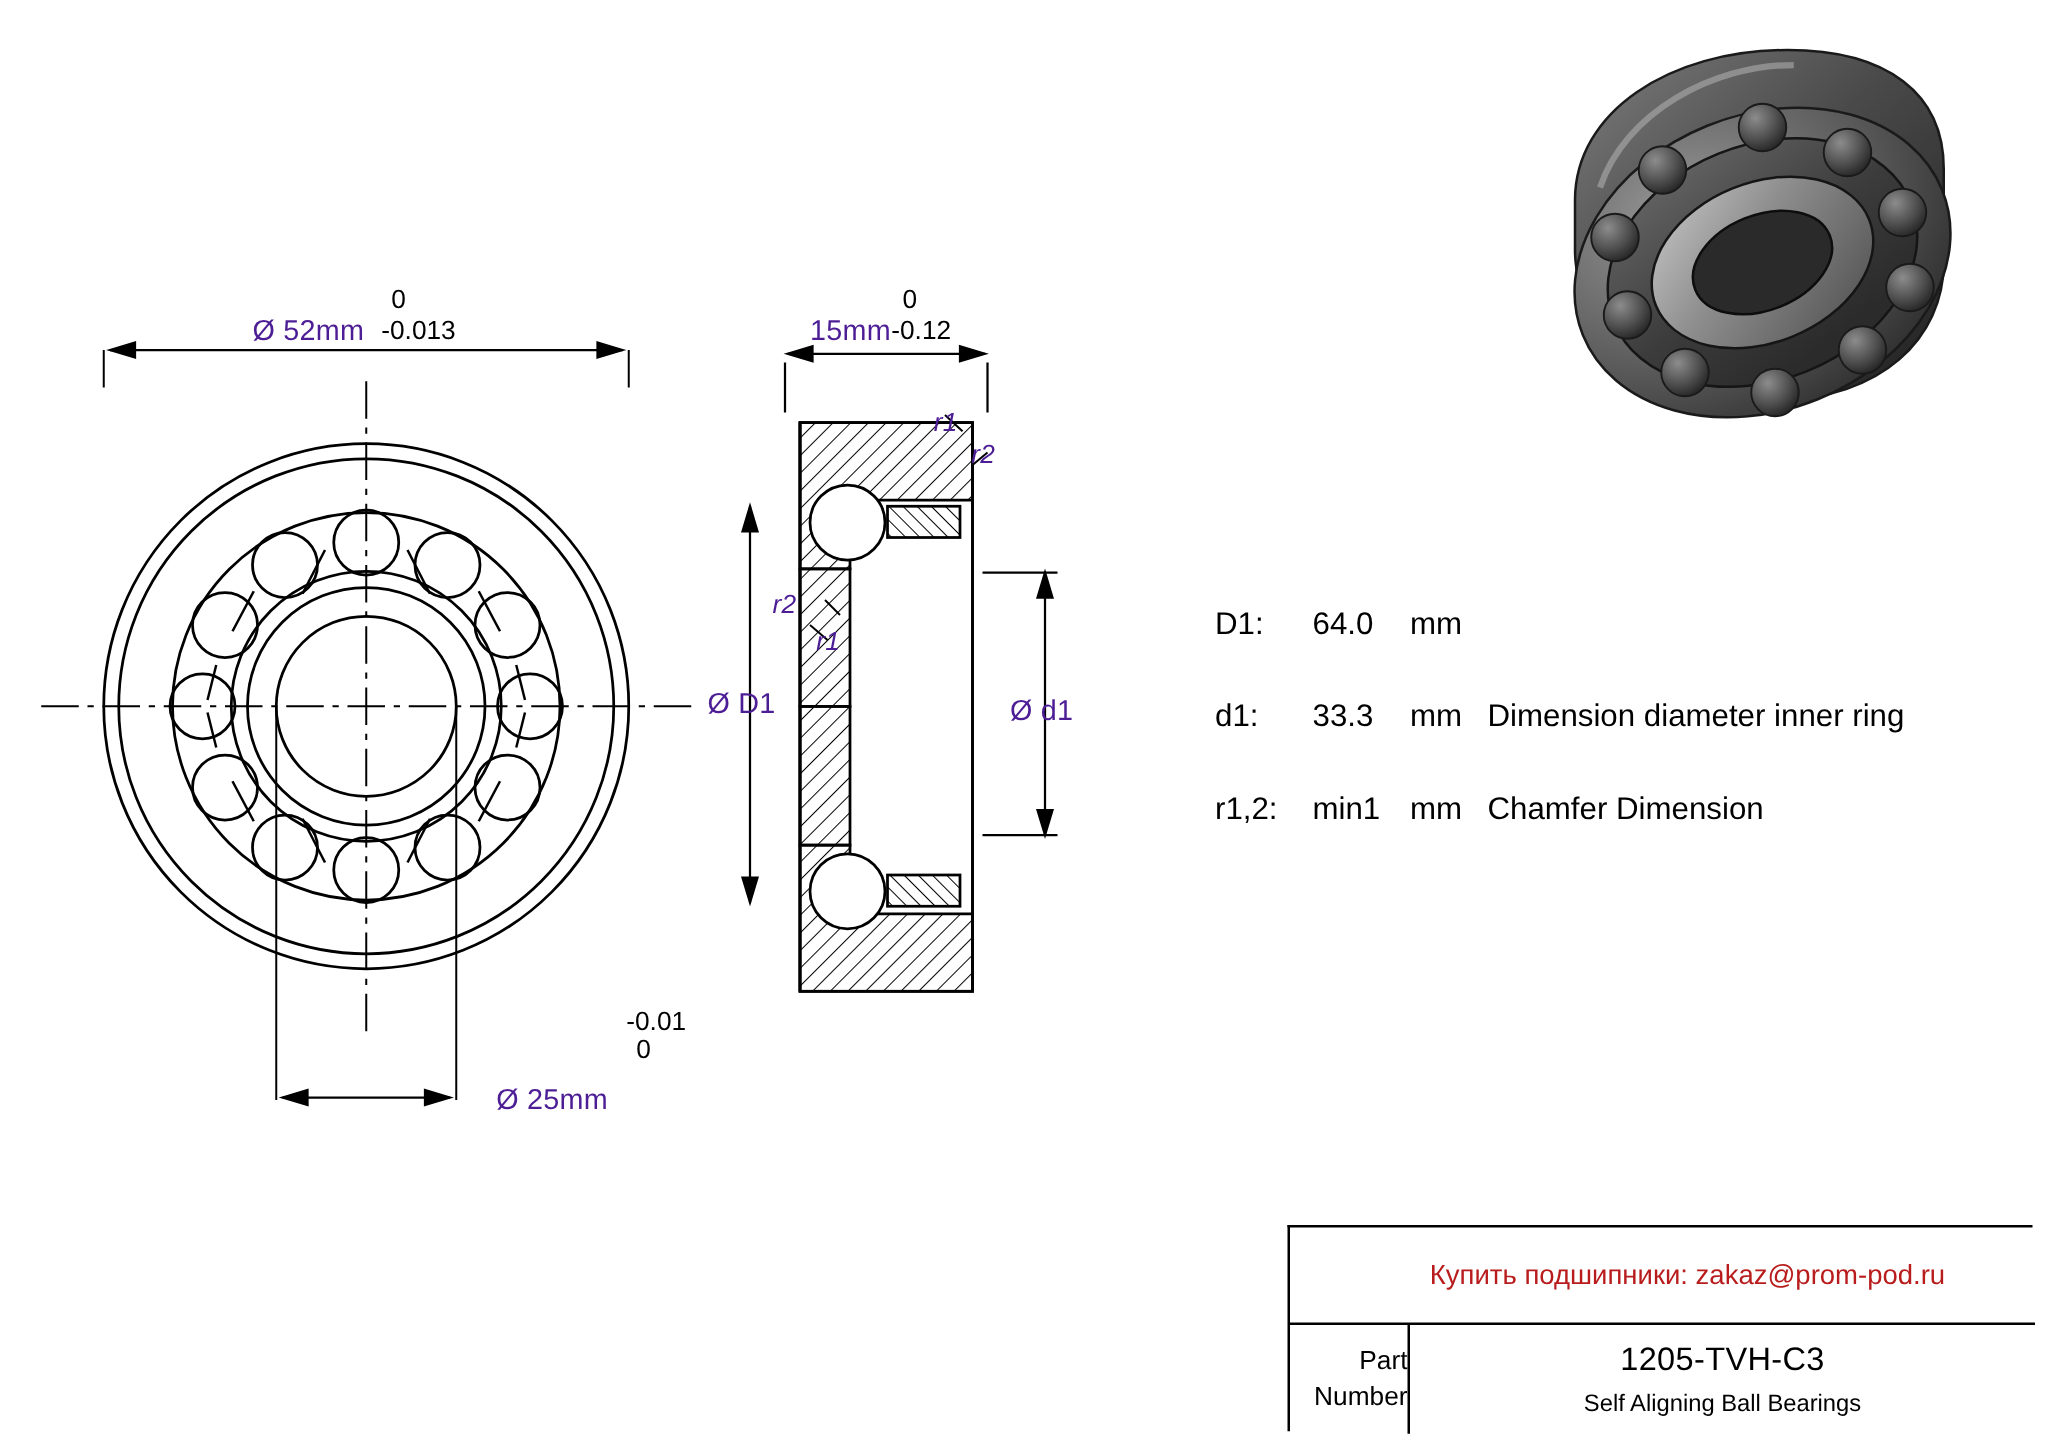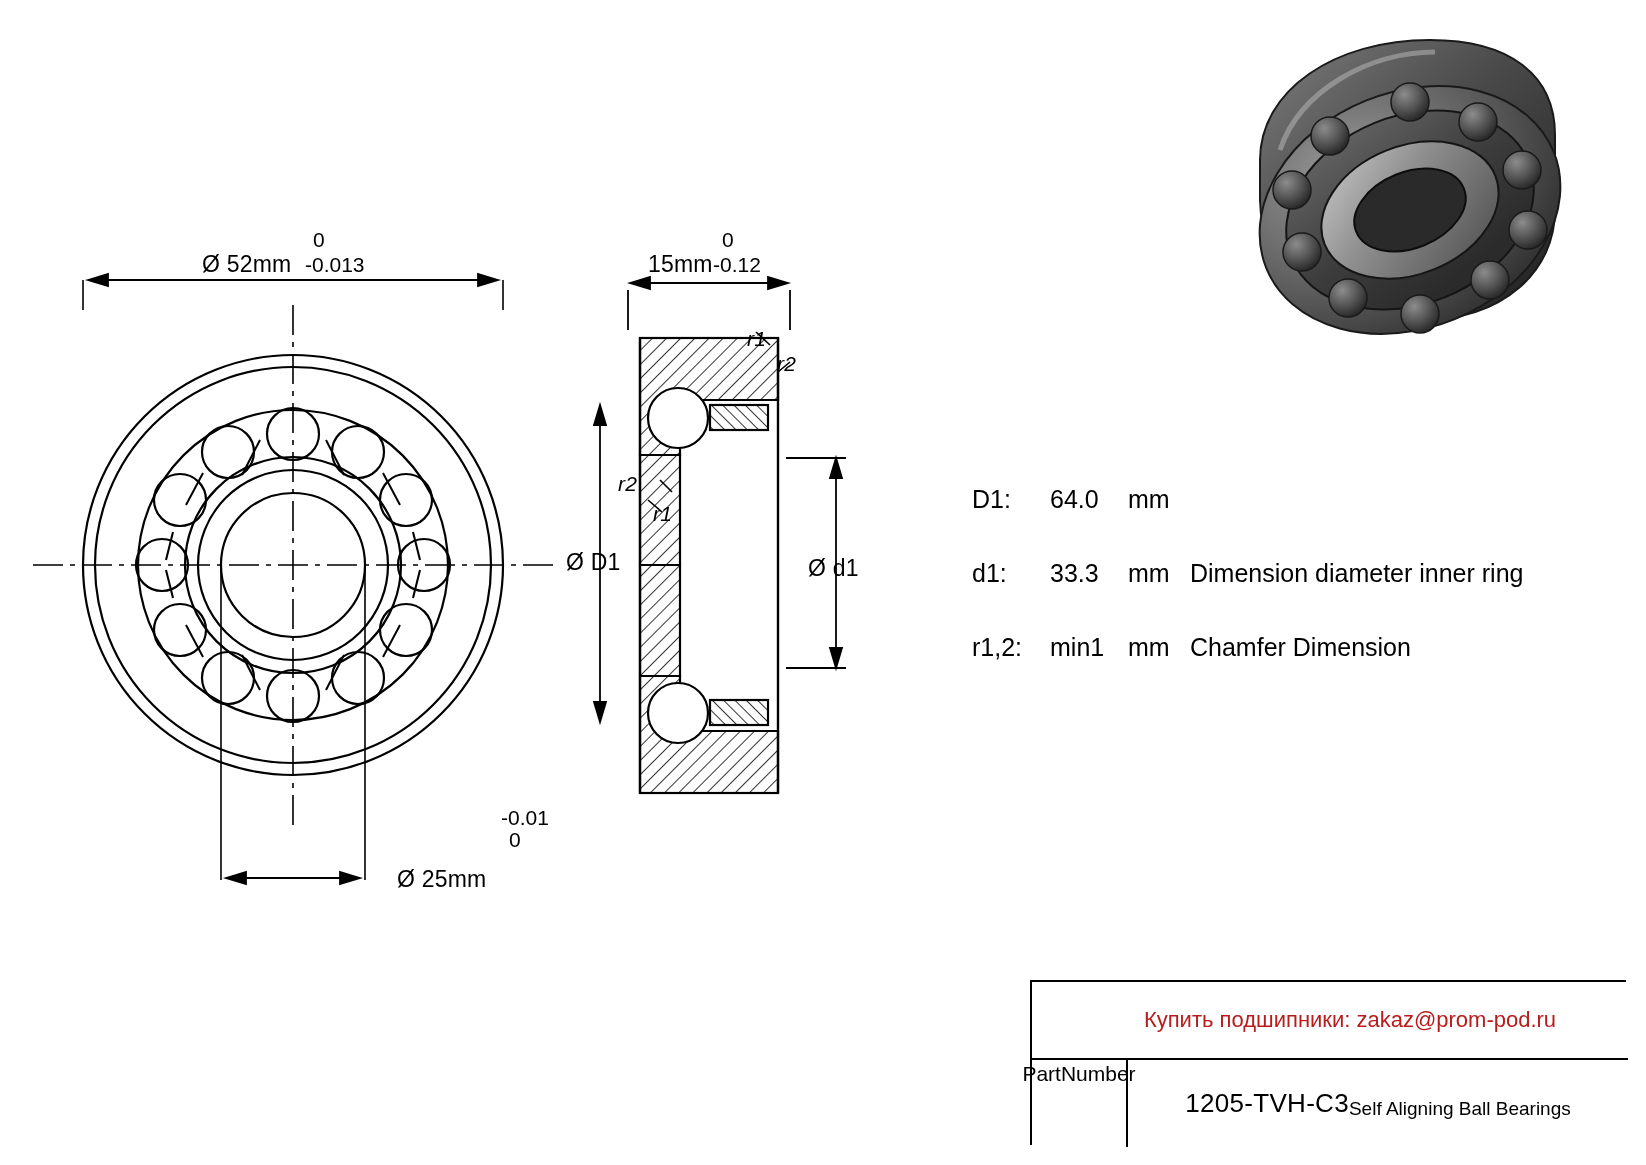--- a/index.html
+++ b/index.html
@@ -22,21 +22,21 @@
     height: 1165px;
   }
   .abs { position: absolute; }
 
   
   .dimtext {
     position: absolute;
     font-size: 23px;
     letter-spacing: 0.2px;
     white-space: nowrap;
-    color: #000000;
+    color: #4c1d95;
   }
   .dimtext.small { font-size: 21px; font-style: italic; }
   .tol-zero {
     position: absolute;
     font-size: 21px;
     white-space: nowrap;
   }
 
   
   .spec-list {
@@ -103,30 +103,30 @@
     width: 596px;
     height: 87px;
     box-sizing: border-box;
     display: flex;
   }
   .tb-cell-label {
     width: 96px;
     border-right: 2px solid #000;
     box-sizing: border-box;
     display: flex;
-    flex-direction: row;
-    align-items: flex-start;
+    flex-direction: column;
+    align-items: flex-end;
     justify-content: center;
     font-size: 21px;
     line-height: 1.35;
   }
   .tb-cell-value {
     flex: 1;
     display: flex;
-    flex-direction: row;
+    flex-direction: column;
     align-items: center;
     justify-content: center;
   }
   .tb-part {
     font-size: 26px;
     letter-spacing: 0.3px;
   }
   .tb-type {
     font-size: 19px;
     margin-top: 10px;

